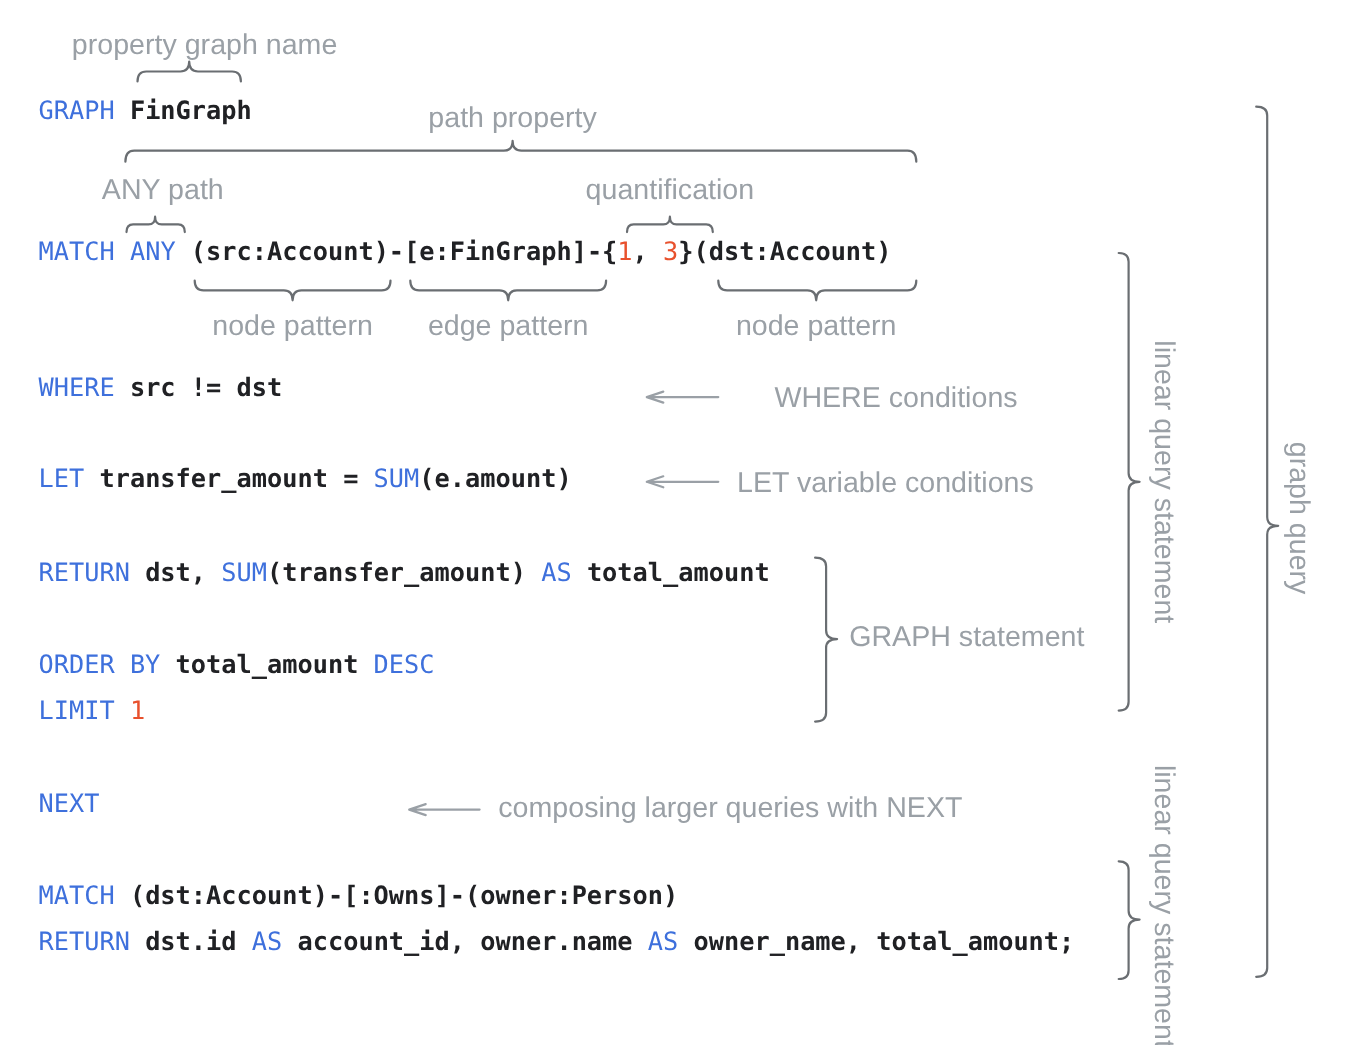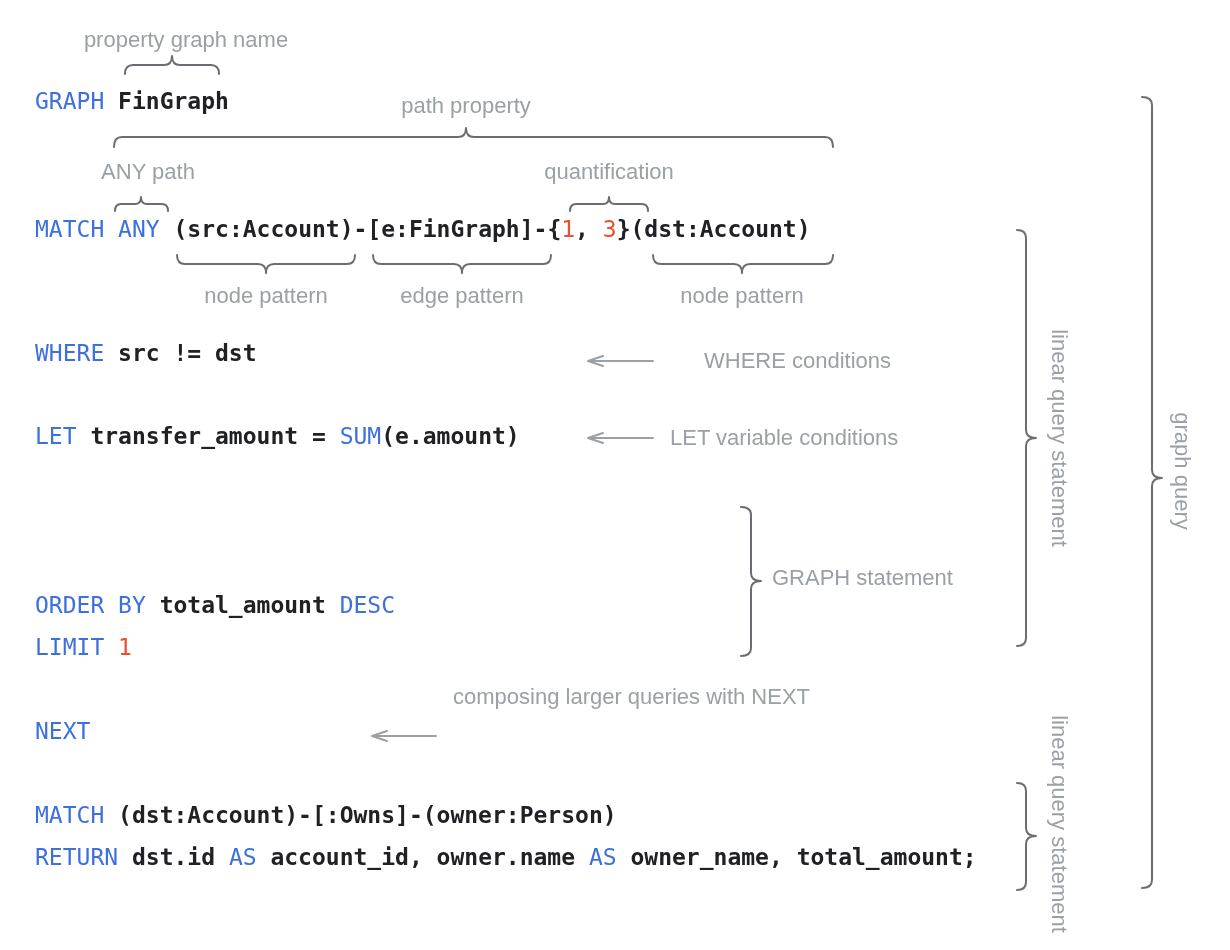--- a/index.html
+++ b/index.html
@@ -15,21 +15,21 @@
   .arrow{stroke:var(--arrow);stroke-width:2;fill:none;stroke-linecap:round;stroke-linejoin:round;}
   .code-line{
     position:absolute;left:35px;height:30px;
     font-family:"DejaVu Sans Mono","Liberation Mono",monospace;
     font-size:23px;line-height:30px;white-space:pre;color:var(--code);
   }
   .tok-k{color:var(--kw);}
   .tok-n{color:var(--num);}
   .tok-p{color:var(--code);font-weight:bold;}
   .lbl{
-    position:absolute;font-size:22px;color:var(--label);white-space:nowrap;line-height:24px;text-align:center;
+    position:absolute;font-size:26px;color:var(--label);white-space:nowrap;line-height:24px;text-align:center;
   }
   .lbl.center{transform:translateX(-50%);}
   .lbl.vert{writing-mode:vertical-rl;transform:translate(-50%,-50%);line-height:20px;}
 </style>
 </head>
 <body>
 
 <div class="canvas">
 
   <svg class="svg-layer" viewBox="0 0 1230 950">
@@ -56,28 +56,29 @@
   <div class="lbl center" style="left:186px;top:28px">property graph name</div>
   <div class="lbl center" style="left:466px;top:94px">path property</div>
   <div class="lbl center" style="left:148px;top:160px">ANY path</div>
   <div class="lbl center" style="left:609px;top:160px">quantification</div>
   <div class="lbl center" style="left:266px;top:284px">node pattern</div>
   <div class="lbl center" style="left:462px;top:284px">edge pattern</div>
   <div class="lbl center" style="left:742px;top:284px">node pattern</div>
   <div class="lbl" style="left:704px;top:349px">WHERE conditions</div>
   <div class="lbl" style="left:670px;top:426px">LET variable conditions</div>
   <div class="lbl" style="left:772px;top:566px">GRAPH statement</div>
-  <div class="lbl" style="left:453px;top:685px">composing larger queries with NEXT</div>
+  <div class="lbl" style="left:453px;top:722px">composing larger queries with NEXT</div>
   <div class="lbl vert" style="left:1059px;top:438px">linear query statement</div>
   <div class="lbl vert" style="left:1182px;top:471px">graph query</div>
   <div class="lbl vert" style="left:1059px;top:824px">linear query statement</div>
 
   <div class="code-line" style="top:86px"><span class="tok-k">GRAPH</span><span class="tok-p"> FinGraph</span></div>
   <div class="code-line" style="top:214px"><span class="tok-k">MATCH</span><span class="tok-p"> </span><span class="tok-k">ANY</span><span class="tok-p"> (src:Account)-[e:FinGraph]-{</span><span class="tok-n">1</span><span class="tok-p">, </span><span class="tok-n">3</span><span class="tok-p">}(dst:Account)</span></div>
   <div class="code-line" style="top:338px"><span class="tok-k">WHERE</span><span class="tok-p"> src != dst</span></div>
   <div class="code-line" style="top:421px"><span class="tok-k">LET</span><span class="tok-p"> transfer_amount = </span><span class="tok-k">SUM</span><span class="tok-p">(e.amount)</span></div>
+  <div class="code-line" style="top:506px"><span class="tok-k">RETURN</span><span class="tok-p"> dst, </span><span class="tok-k">SUM</span><span class="tok-p">(transfer_amount) </span><span class="tok-k">AS</span><span class="tok-p"> total_amount</span></div>
   <div class="code-line" style="top:590px"><span class="tok-k">ORDER BY</span><span class="tok-p"> total_amount </span><span class="tok-k">DESC</span></div>
   <div class="code-line" style="top:632px"><span class="tok-k">LIMIT</span><span class="tok-p"> </span><span class="tok-n">1</span></div>
   <div class="code-line" style="top:716px"><span class="tok-k">NEXT</span></div>
   <div class="code-line" style="top:800px"><span class="tok-k">MATCH</span><span class="tok-p"> (dst:Account)-[:Owns]-(owner:Person)</span></div>
   <div class="code-line" style="top:842px"><span class="tok-k">RETURN</span><span class="tok-p"> dst.id </span><span class="tok-k">AS</span><span class="tok-p"> account_id, owner.name </span><span class="tok-k">AS</span><span class="tok-p"> owner_name, total_amount;</span></div>
 
 </div>
 
 </body></html>

